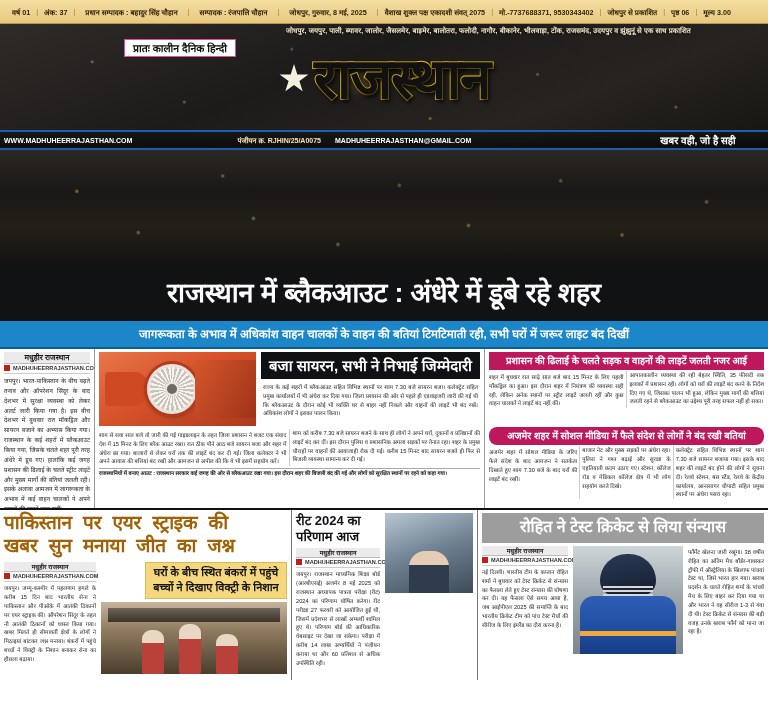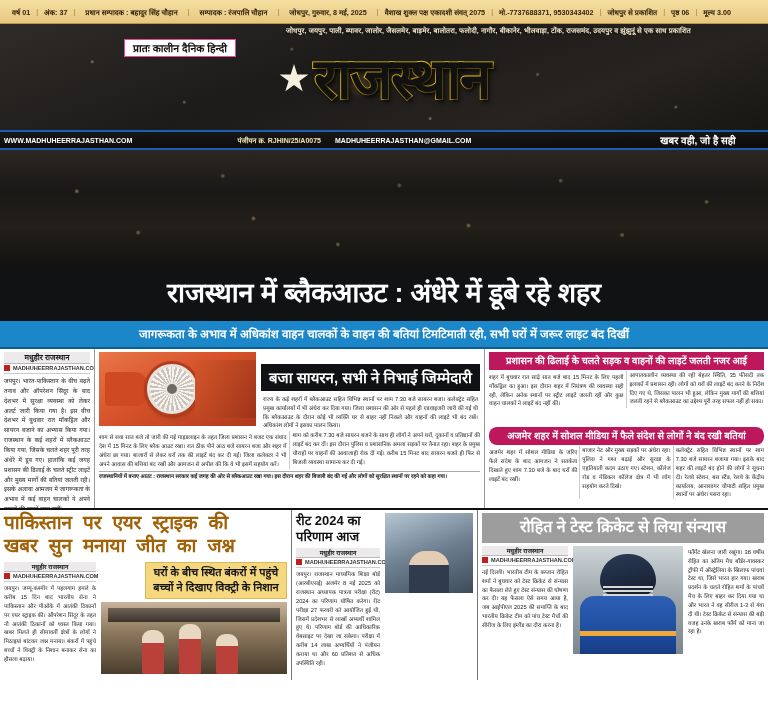--- a/index.html
+++ b/index.html
@@ -160,21 +160,21 @@
 
   .body-txt {
     font-size: 6.1px; line-height: 1.62; color: #1c1c1c;
     text-align: justify; margin-top: 2px;
   }
   .body-txt.tiny { font-size: 5.7px; line-height: 1.55; }
 
   .sec-bar-black {
     background: #101114; color: #fff; font-weight: bold;
     font-size: 15px; text-align: right;
-    padding: 3px 8px 4px; white-space: nowrap; margin-top: 12px;
+    padding: 3px 8px 4px; white-space: nowrap;
   }
   .sec-bar-red {
     background: #be185d; color: #fff; font-weight: bold;
     font-size: 9.6px; text-align: center;
     padding: 2px 4px 3px; white-space: nowrap;
   }
 
   .siren-photo {
     width: 168px; height: 74px; position: relative; overflow: hidden;
     background: linear-gradient(150deg,#e9764a 0%, #d6522a 45%, #ae3a1c 100%);

